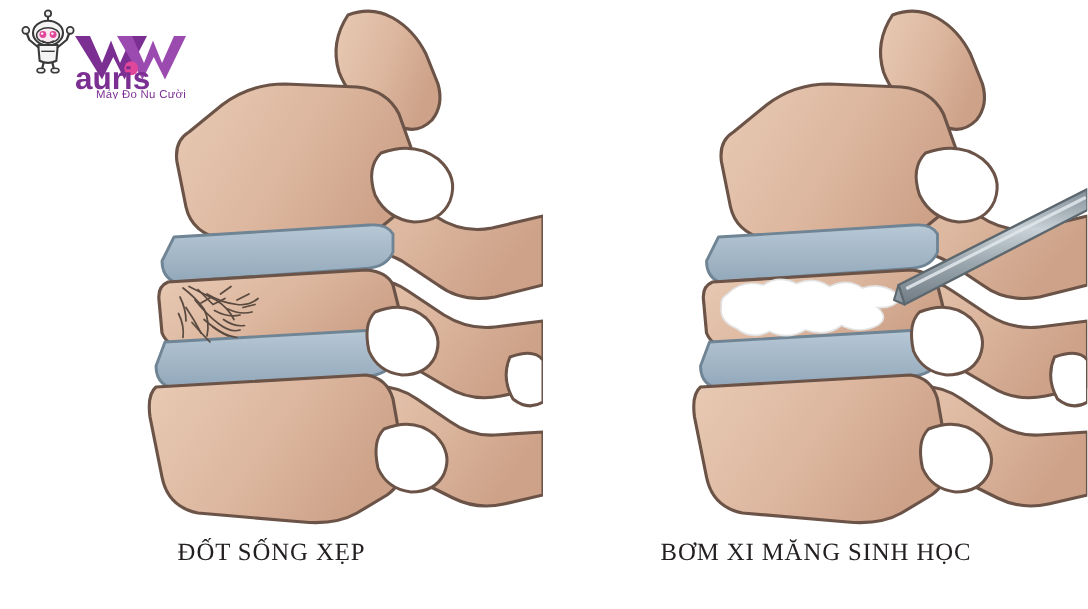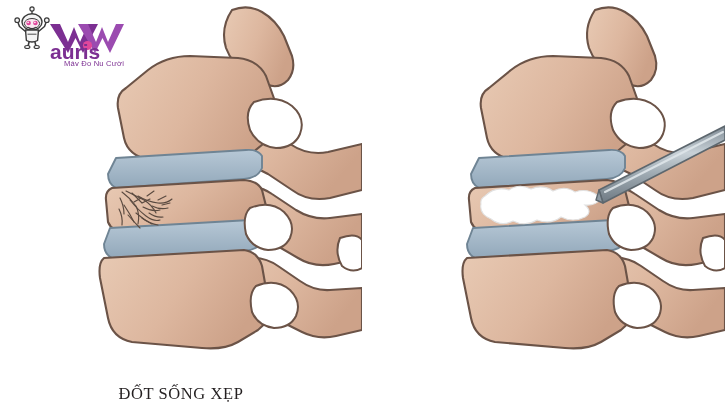--- a/index.html
+++ b/index.html
@@ -49,21 +49,20 @@
   .caption {
     position: absolute;
     top: 358px;
     width: 362px;
     text-align: center;
     font-family: "Liberation Serif", serif;
     font-size: 16.5px;
     letter-spacing: 0.6px;
     color: #231f20;
     white-space: nowrap;
-    margin-top: 26px;
   }
   #caption-left  { left: 0px; }
   #caption-right { left: 363px; }
 </style>
 </head>
 <body>
 
 <div id="stage">
 
   <div id="logo">
@@ -304,14 +303,15 @@
 
         <path d="M242 192 L360 132" stroke="#dfe6ea" stroke-width="2.1" stroke-linecap="round" opacity="0.9"></path>
 
         <path d="M236 190 L240 203 L233 200 Z" fill="#8e9aa3" stroke="#5d676e" stroke-width="1.4" stroke-linejoin="round"></path>
       </g>
     </svg>
   </div>
 
   <div class="caption" id="caption-left">ĐỐT SỐNG XẸP</div>
 
+  <div class="caption" id="caption-right">BƠM XI MĂNG SINH HỌC</div>
 
 </div>
 
 </body></html>

